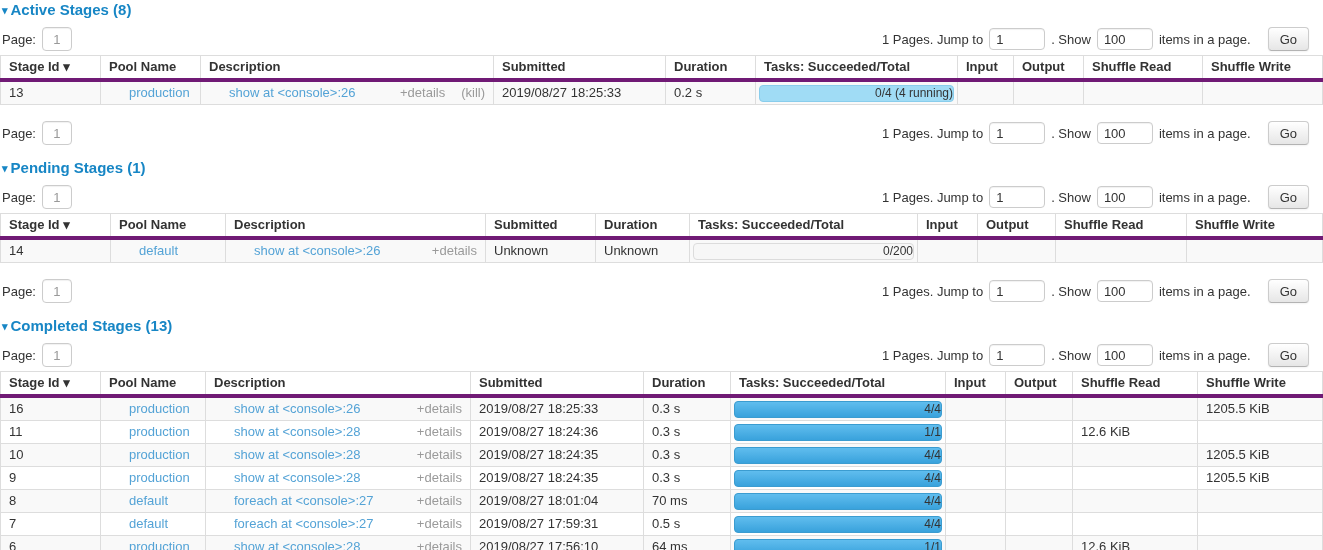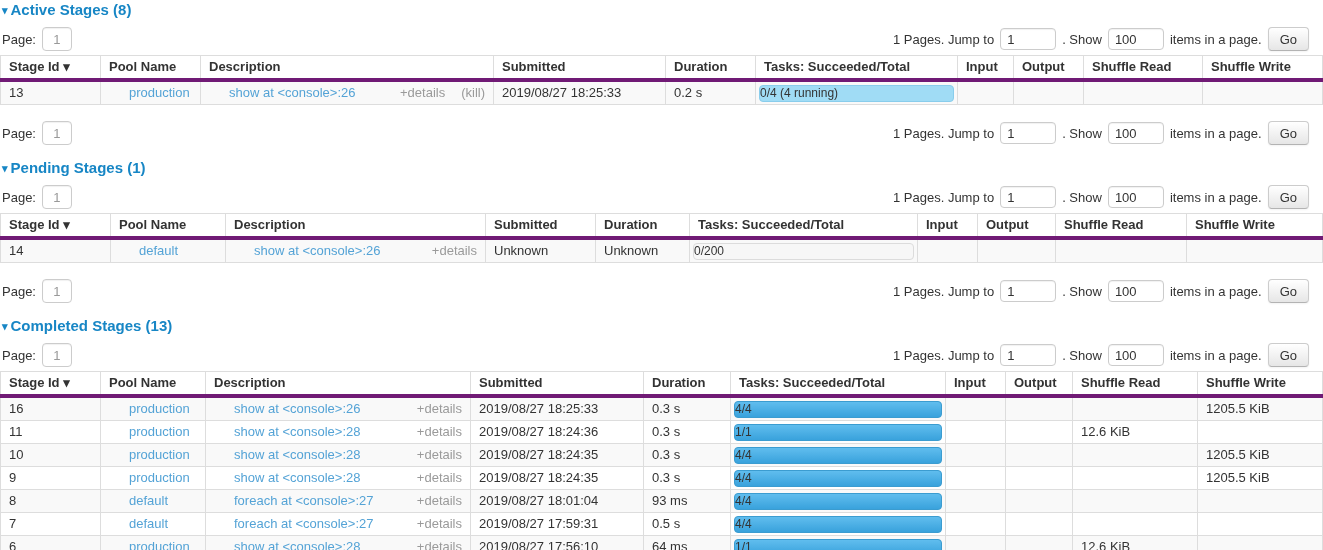--- a/index.html
+++ b/index.html
@@ -34,21 +34,21 @@
     font-family:"Liberation Sans", sans-serif;
     box-shadow:inset 0 1px 1px rgba(0,0,0,.06); outline:none;
   }
   .jump-input {
     width:56px; height:22px; border:1px solid #ccc; border-radius:4px;
     padding:0 6px; color:#333; font-size:13px;
     font-family:"Liberation Sans", sans-serif;
     box-shadow:inset 0 1px 1px rgba(0,0,0,.06); outline:none;
   }
   .go-btn {
-    height:24px; padding:0 11px; margin-left:0;
+    height:24px; padding:0 11px; margin-left:11px;
     border:1px solid #ccc; border-bottom-color:#b3b3b3; border-radius:4px;
     background:linear-gradient(to bottom,#ffffff,#e6e6e6);
     color:#333; font-size:13px; font-family:"Liberation Sans", sans-serif;
     cursor:pointer; box-shadow:inset 0 1px 0 rgba(255,255,255,.2),0 1px 2px rgba(0,0,0,.05);
   }
 
   
   table.stage-table {
     width:100%; border-collapse:collapse; table-layout:fixed;
     border:1px solid #ddd;
@@ -66,21 +66,21 @@
   a.muted { color:#9a9a9a; text-decoration:none; cursor:pointer; }
   .desc-flex { display:flex; align-items:baseline; }
   .desc-flex .lnk { flex:1 1 auto; overflow:hidden; }
   .kill-lnk { margin-left:16px; }
 
   
   td.tasks-cell { padding:2px 3px; }
   .progress {
     position:relative; height:17px; border-radius:4px;
     background:#f7f7f7; border:1px solid #dcdcdc;
-    text-align:left; font-size:12px; line-height:15px; color:#333;
+    text-align:right; font-size:12px; line-height:15px; color:#333;
   }
   .progress.running { background:#a0dcf5; border-color:#89cdec; }
   .progress.full {
     background:linear-gradient(to bottom,#60bdee,#39a2dc);
     border-color:#3b9cd0;
   }
 
   
   .t-active   col:nth-child(1){width:100px} .t-active   col:nth-child(2){width:100px}
   .t-active   col:nth-child(3){width:293px} .t-active   col:nth-child(4){width:172px}
@@ -427,21 +427,21 @@
           <tr>
             <td>8</td>
             <td><a class="lnk">default</a></td>
             <td>
               <div class="desc-flex">
                 <a class="lnk">foreach at &lt;console&gt;:27</a>
                 <a class="muted">+details</a>
               </div>
             </td>
             <td>2019/08/27 18:01:04</td>
-            <td>93 ms</td>
+            <td>70 ms</td>
             <td class="tasks-cell">
               <div class="progress full">
                 <span>4/4</span>
               </div>
             </td>
             <td></td>
             <td></td>
             <td></td>
             <td></td>
           </tr>

